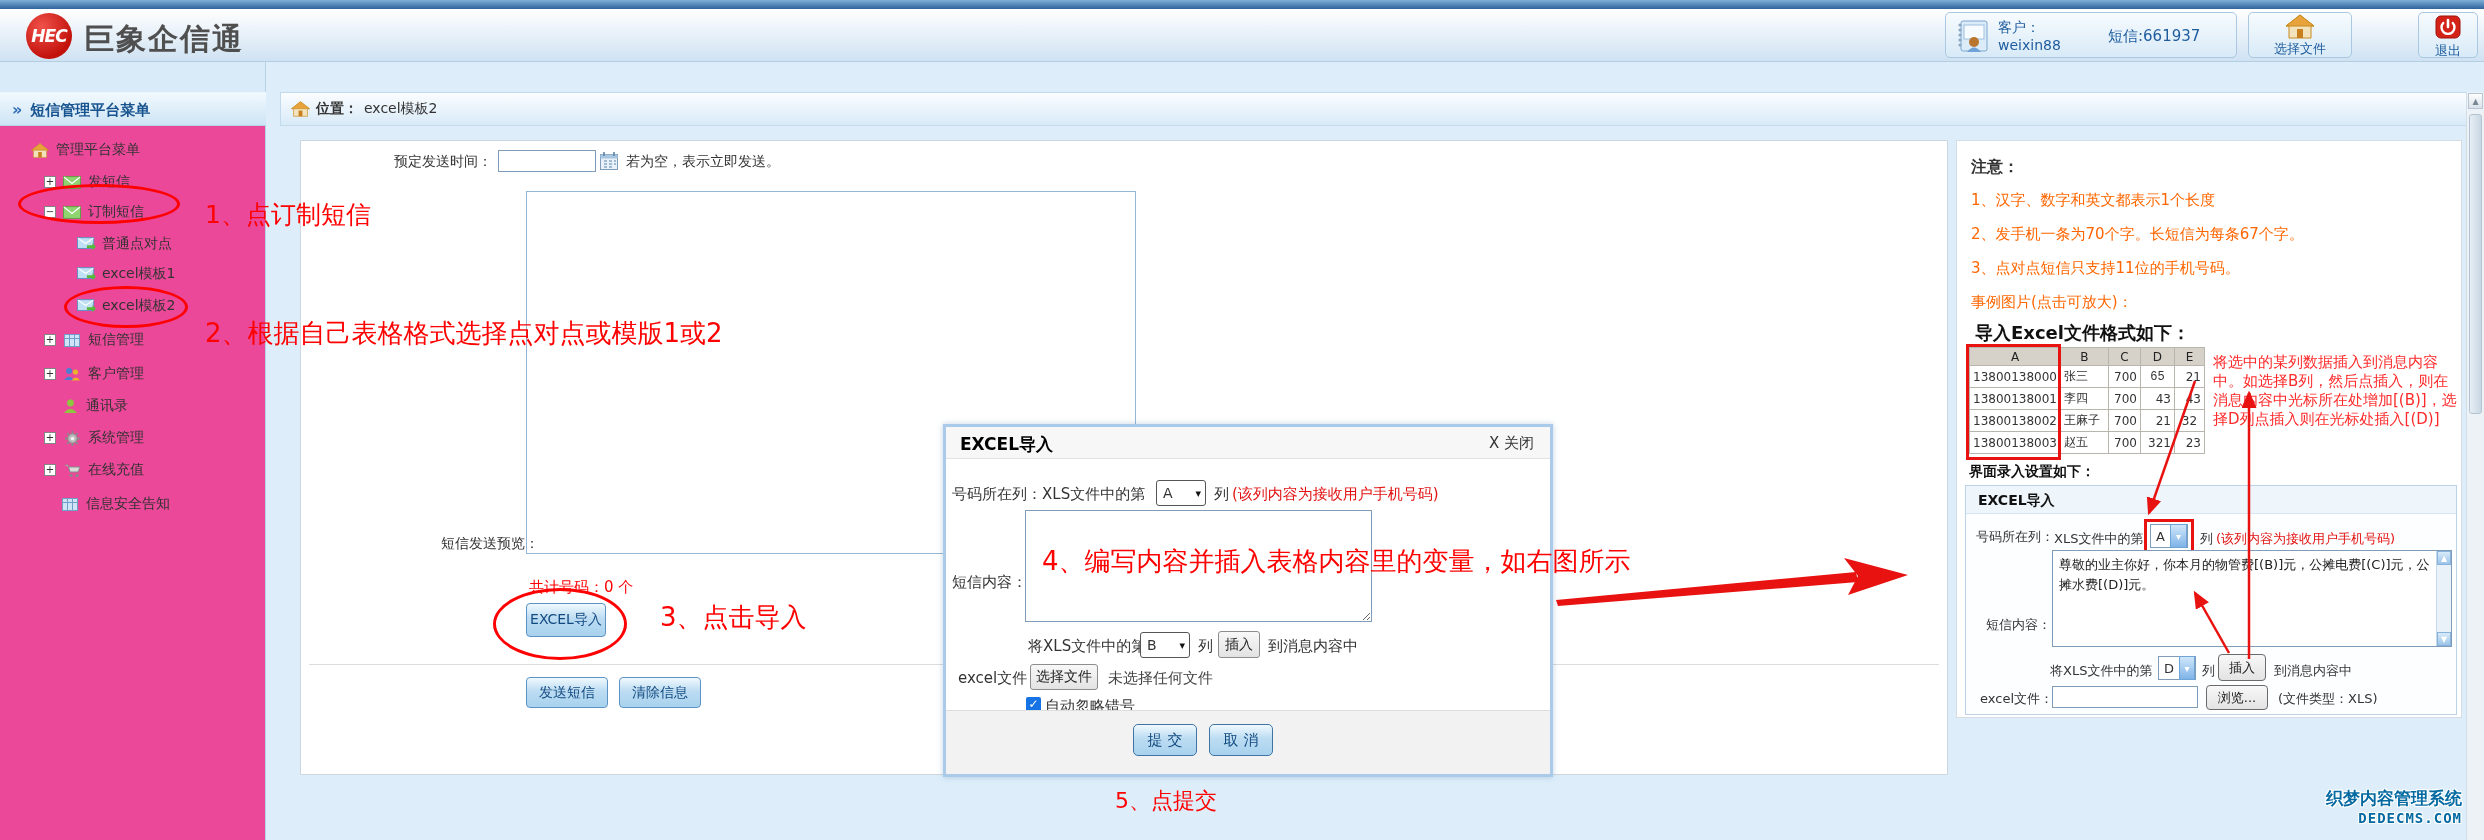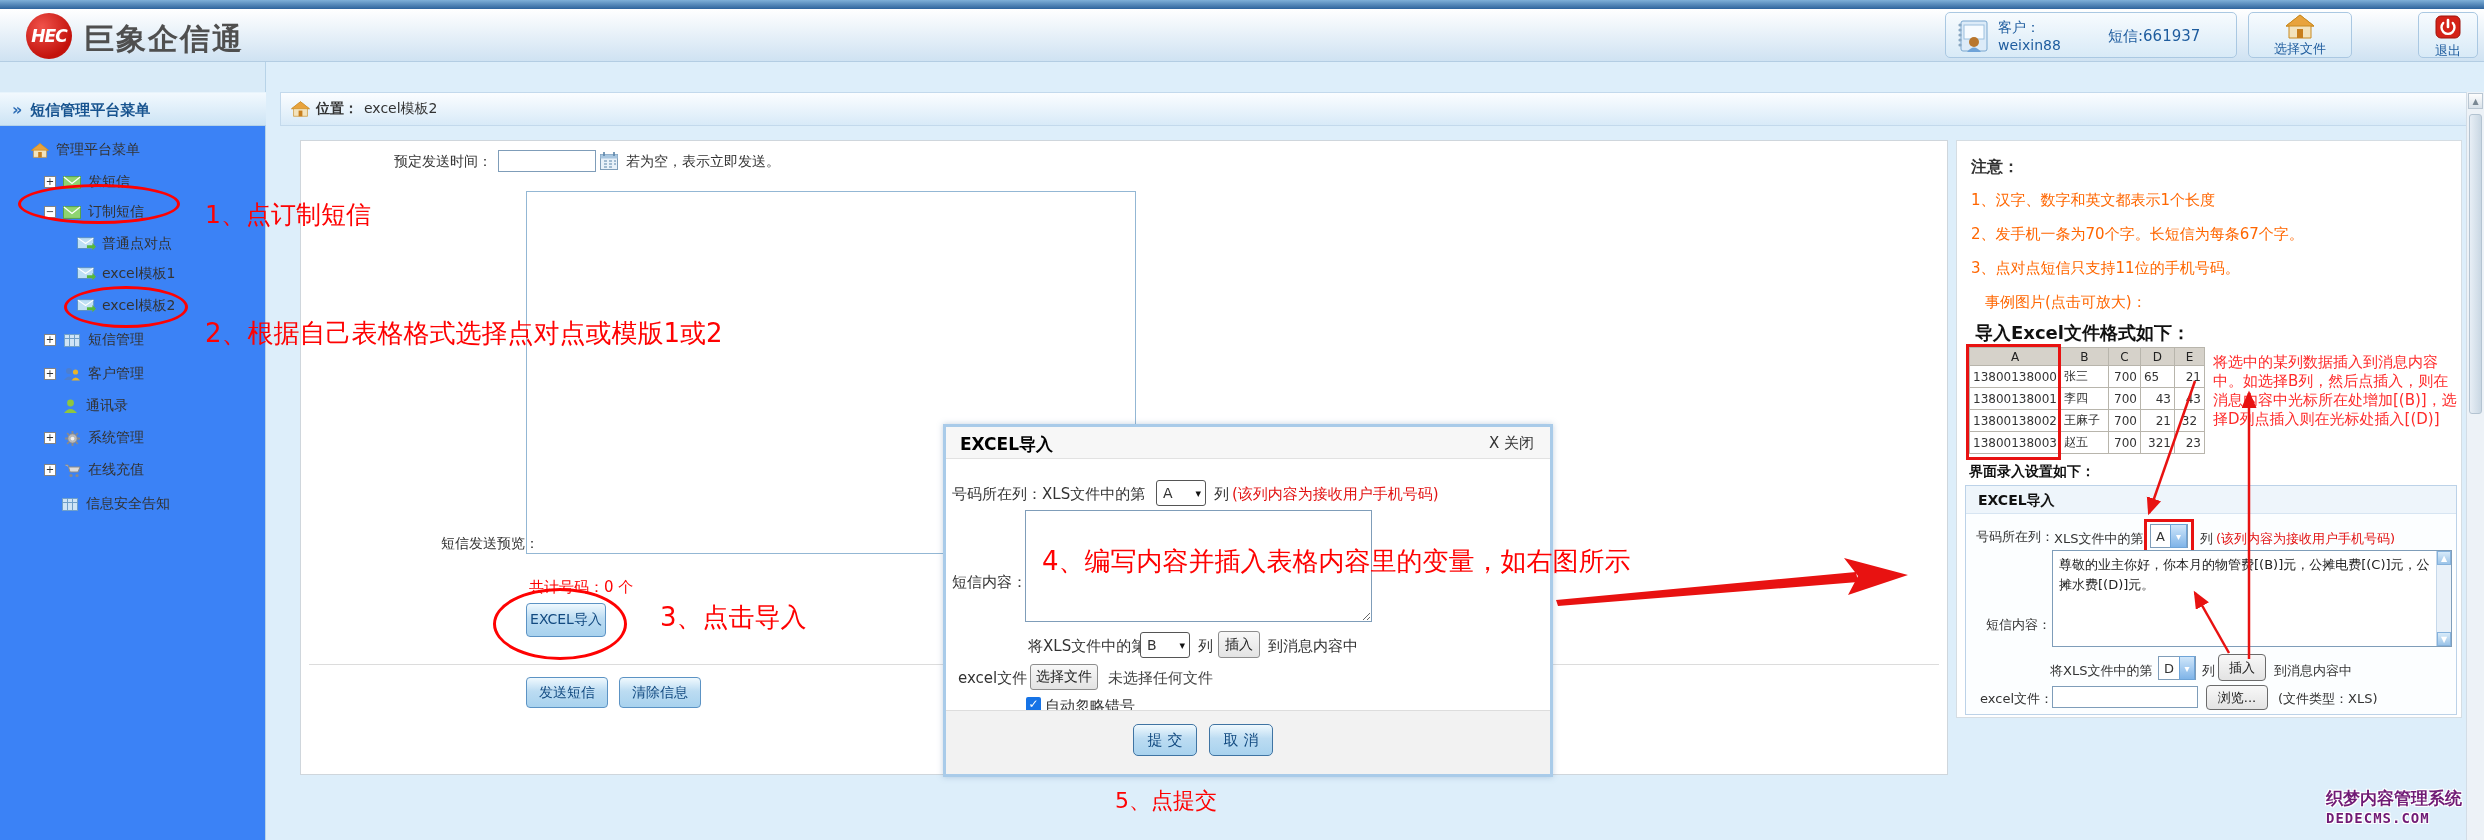--- a/index.html
+++ b/index.html
@@ -11,21 +11,21 @@
   .topstrip { left:0; top:0; width:2484px; height:9px; background:linear-gradient(#7fb0d8,#2e639c); }
   .header { left:0; top:9px; width:2484px; height:53px; background:linear-gradient(#ffffff,#cfe2f2); border-bottom:1px solid #b3cde3; }
   .logo-circle { left:26px; top:4px; width:46px; height:46px; border-radius:50%; background:radial-gradient(circle at 35% 30%,#f0524a,#c3120c 70%); color:#fff; font-weight:bold; font-style:italic; font-size:17px; display:flex; align-items:center; justify-content:center; letter-spacing:-1px; }
   .brand { left:84px; top:10px; font-size:30px; font-weight:bold; color:#4f4f4f; letter-spacing:2px; }
   .hbox { border:1px solid #aac8e2; border-radius:5px; background:linear-gradient(#f7fbfe,#d8eaf7); color:#1e5c9e; }
 
   
   .sidebar-bg { left:0; top:62px; width:266px; height:778px; background:#d9ebf8; border-right:1px solid #b7d3e8; }
   .side-header { left:0; top:92px; width:266px; height:34px; background:linear-gradient(#f2f9fe,#cde4f5); border-top:1px solid #e8f4fc; border-bottom:1px solid #b5d2e8; color:#17538f; font-weight:bold; font-size:15px; line-height:33px; padding-left:12px; }
   .side-header .chev { color:#2d6db5; margin-right:8px; font-size:16px; }
-  .tree-bg { left:0; top:126px; width:265px; height:714px; background:#3b82f6; }
+  .tree-bg { left:0; top:126px; width:265px; height:714px; background:#ec4899; }
   .tree-row { position:absolute; height:24px; display:flex; align-items:center; gap:6px; font-size:14px; color:#333; white-space:nowrap; cursor:default; }
   .expander { width:12px; height:12px; border:1px solid #848484; background:#fff; font-size:10px; line-height:10px; text-align:center; color:#333; flex:0 0 auto; }
   .ticon { display:inline-flex; width:20px; height:18px; align-items:center; justify-content:center; flex:0 0 auto; }
 
   
   .crumb-bar { left:280px; top:92px; width:2204px; height:34px; background:linear-gradient(#fbfdff,#d8eaf8); border:1px solid #c3d9ec; display:flex; align-items:center; padding-left:10px; gap:6px; font-size:14px; }
   .main-panel { left:300px; top:140px; width:1648px; height:635px; background:#fff; border:1px solid #cfd6dc; }
   .right-panel { left:1956px; top:140px; width:506px; height:578px; background:#fff; border:1px solid #d5dde3; }
 
   .inp { background:#fff; border:1px solid #7f9db9; }
@@ -51,21 +51,21 @@
   .xl-table td { border:1px solid #b8b5ac; background:#fff; padding:0 3px; height:22px; }
   .xl-table tr.hd td { background:#d6d2ca; text-align:center; height:18px; color:#222; }
   .redtip { color:#fe2a2a; font-size:15px; line-height:19px; }
   .ex-box { background:#fcfeff; border:1px solid #bcd2e8; }
   .ex-note { color:#e21212; font-size:13px; white-space:nowrap; }
 
   .scrollbar { left:2466px; top:92px; width:18px; height:748px; background:#edf2f7; border-left:1px solid #d3dde6; }
   .sb-btn { position:absolute; left:1px; width:15px; height:16px; background:linear-gradient(#fdfdfd,#d9e2ea); border:1px solid #b9c6d2; color:#7a8894; font-size:8px; text-align:center; line-height:15px; }
   .sb-thumb { position:absolute; left:2px; top:22px; width:13px; height:300px; background:linear-gradient(90deg,#e7eef5,#c9d7e3); border:1px solid #b3c3d1; border-radius:3px; }
 
-  .watermark { right:22px; bottom:14px; text-align:left; font-family:"DejaVu Sans Mono","Liberation Mono",monospace; font-weight:bold; color:#701a75; text-shadow:1px 1px 0 #fff,-1px -1px 0 #fff,1px -1px 0 #fff,-1px 1px 0 #fff; z-index:5; }
+  .watermark { right:22px; bottom:14px; text-align:right; font-family:"DejaVu Sans Mono","Liberation Mono",monospace; font-weight:bold; color:#0369a1; text-shadow:1px 1px 0 #fff,-1px -1px 0 #fff,1px -1px 0 #fff,-1px 1px 0 #fff; z-index:5; }
 </style>
 </head>
 <body>
 
 <div class="abs topstrip"></div>
 <div class="abs header">
   <div class="abs logo-circle">
       <span>HEC</span>
     </div>
   <div class="abs brand">巨象企信通</div>
@@ -339,38 +339,38 @@
     <span class="abs btn-blue" style="left:187px;top:13px;width:64px;height:32px;font-size:15px;border-radius:5px;border-color:#3f74a3;">提 交</span>
     <span class="abs btn-blue" style="left:263px;top:13px;width:64px;height:32px;font-size:15px;border-radius:5px;border-color:#3f74a3;">取 消</span>
   </div>
 </div>
 
 <div class="abs right-panel">
   <div class="abs" style="left:14px;top:16px;font-size:16px;font-weight:bold;color:#333;">注意：</div>
   <div class="abs orange" style="left:14px;top:50px;">1、汉字、数字和英文都表示1个长度</div>
   <div class="abs orange" style="left:14px;top:84px;">2、发手机一条为70个字。长短信为每条67个字。</div>
   <div class="abs orange" style="left:14px;top:118px;">3、点对点短信只支持11位的手机号码。</div>
-  <div class="abs orange" style="left:28px;top:152px;">事例图片(点击可放大)：</div>
+  <div class="abs orange" style="left:14px;top:152px;">事例图片(点击可放大)：</div>
 
   <div class="abs" style="left:18px;top:180px;font-size:18px;font-weight:bold;color:#111;">导入Excel文件格式如下：</div>
 
   <table class="xl-table abs" style="left:12px;top:206px;">
     <tbody>
         <tr class="hd">
       <td style="width:88px;">A</td>
       <td style="width:48px;">B</td>
       <td style="width:32px;">C</td>
       <td style="width:34px;">D</td>
       <td style="width:30px;">E</td>
     </tr>
     <tr>
       <td>13800138000</td>
           <td>张三</td>
       <td style="text-align:right;">700</td>
-          <td style="text-align:left;">65</td>
+          <td style="text-align:center;font-family:Liberation Mono, monospace;">65</td>
           <td style="text-align:right;">21</td>
     </tr>
     <tr>
       <td>13800138001</td>
           <td>李四</td>
       <td style="text-align:right;">700</td>
           <td style="text-align:right;">43</td>
           <td style="text-align:right;">43</td>
     </tr>
     <tr>

